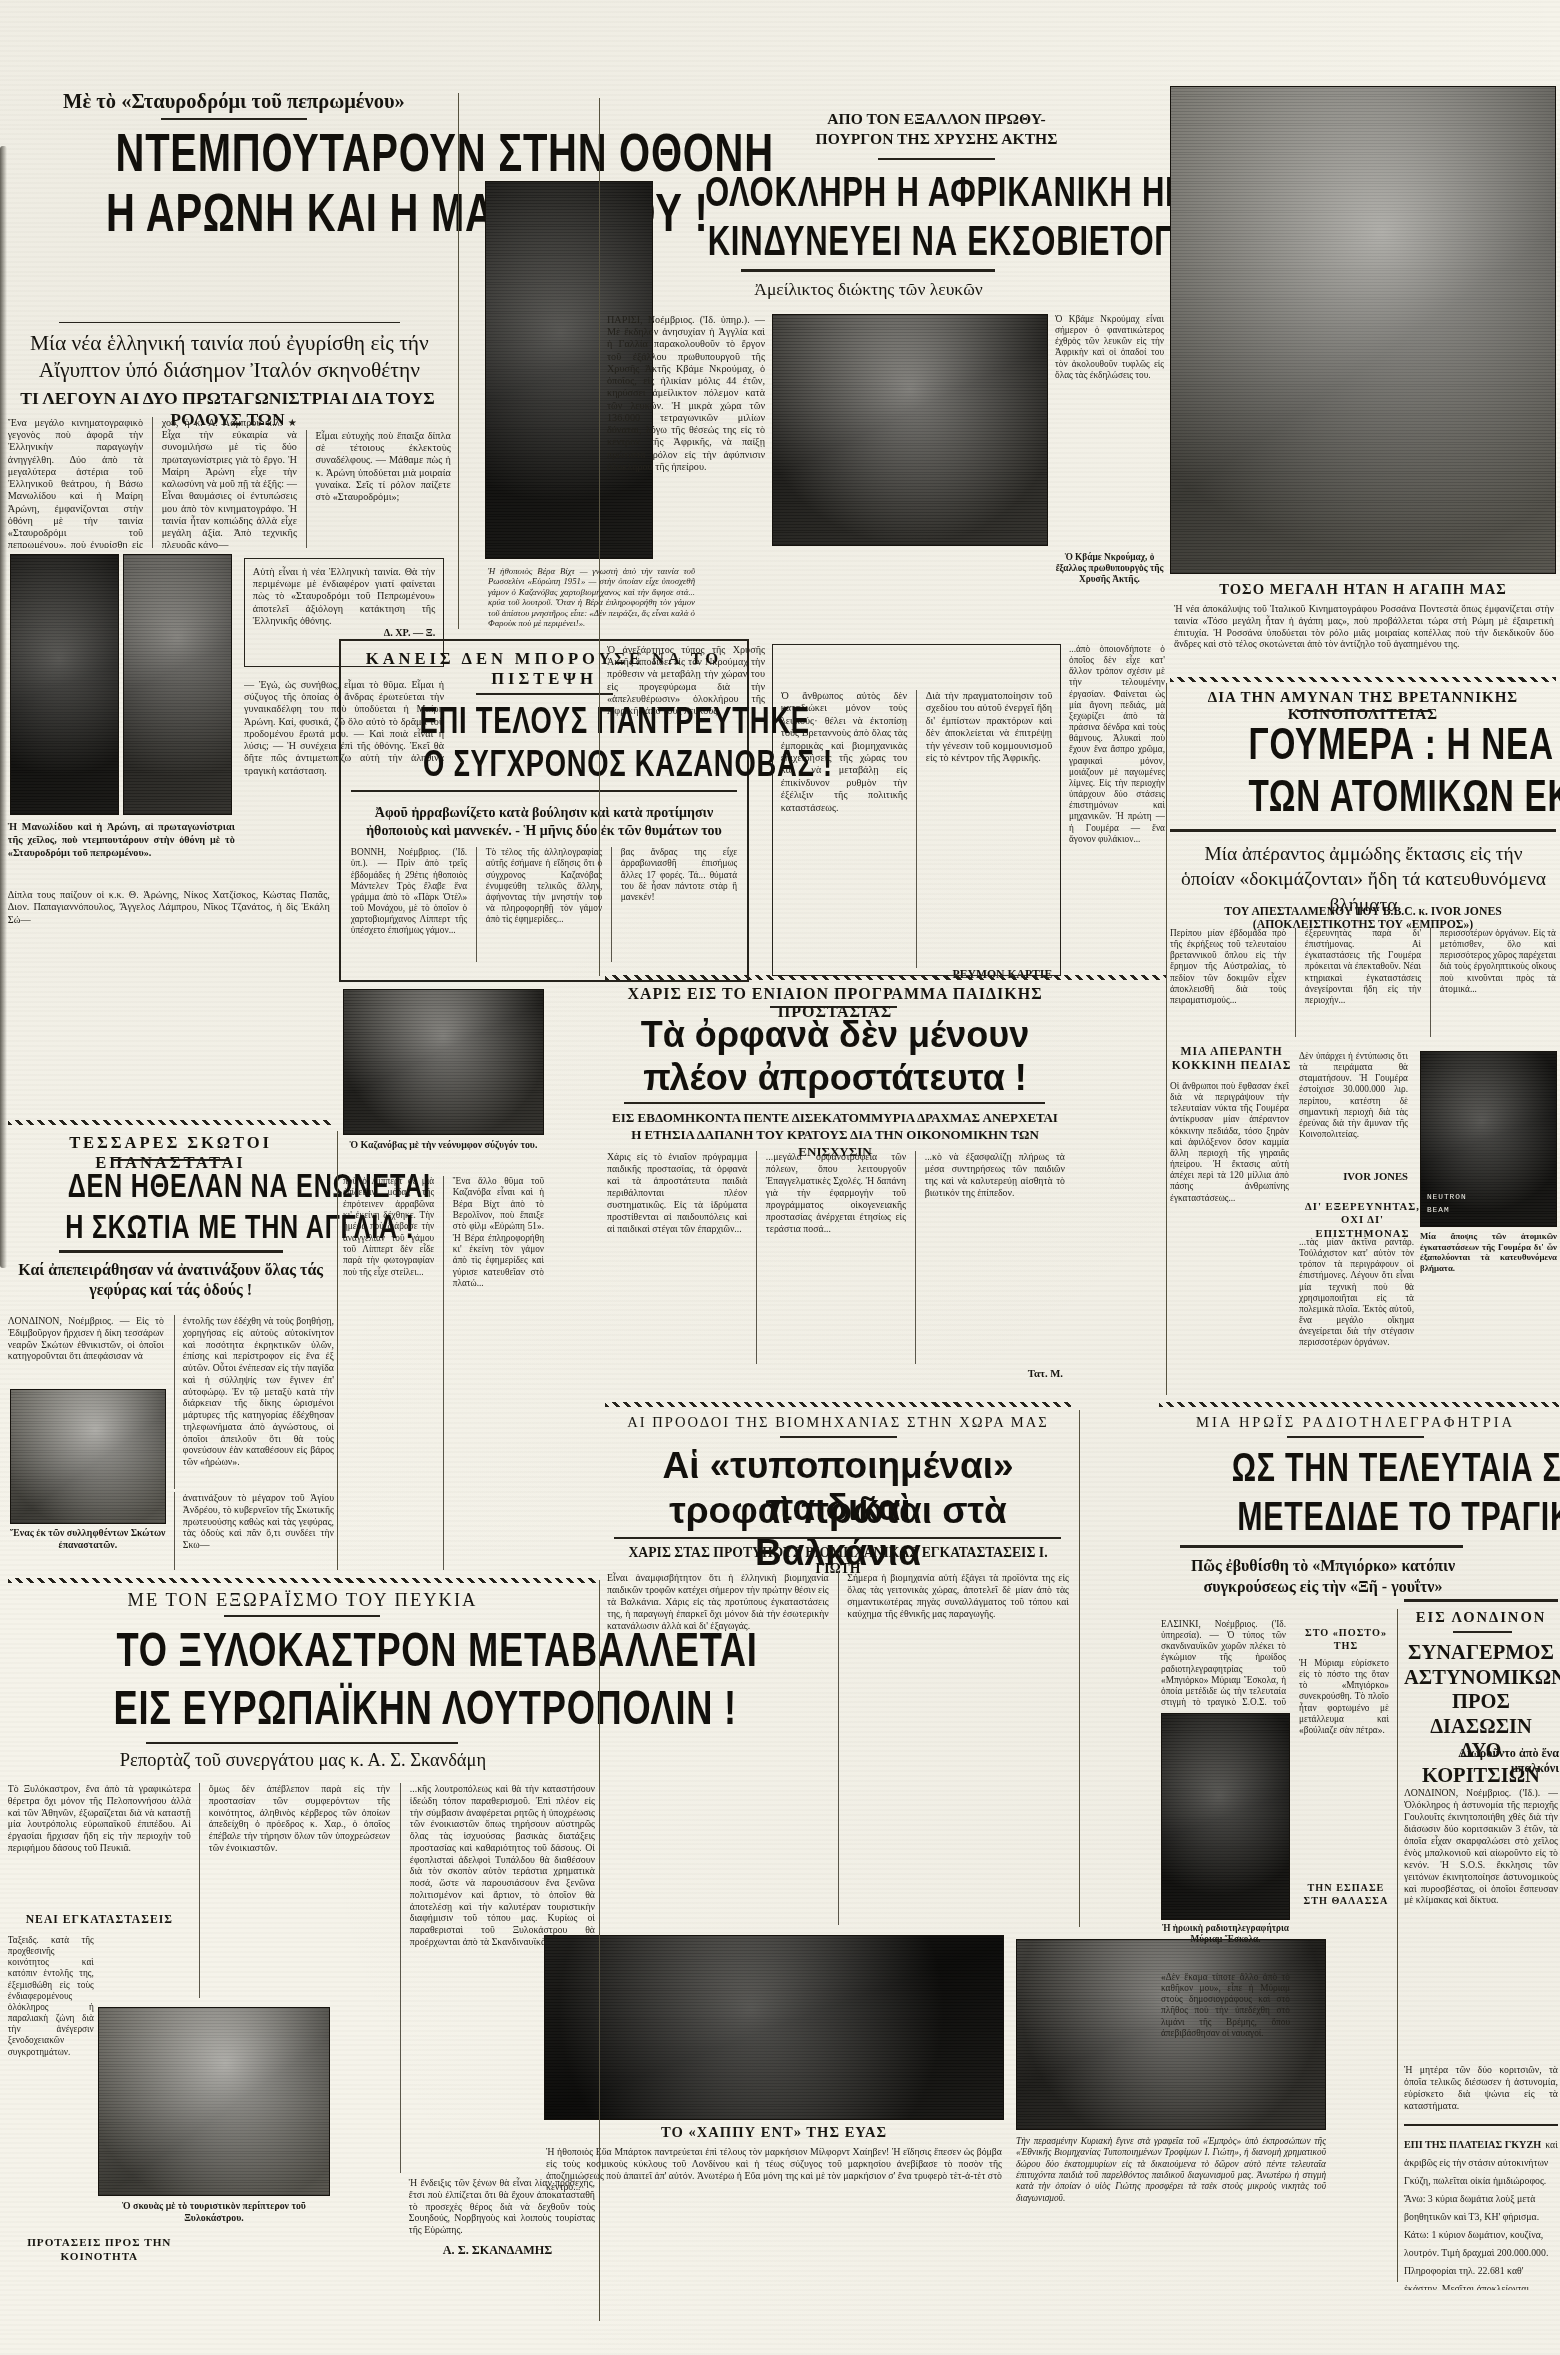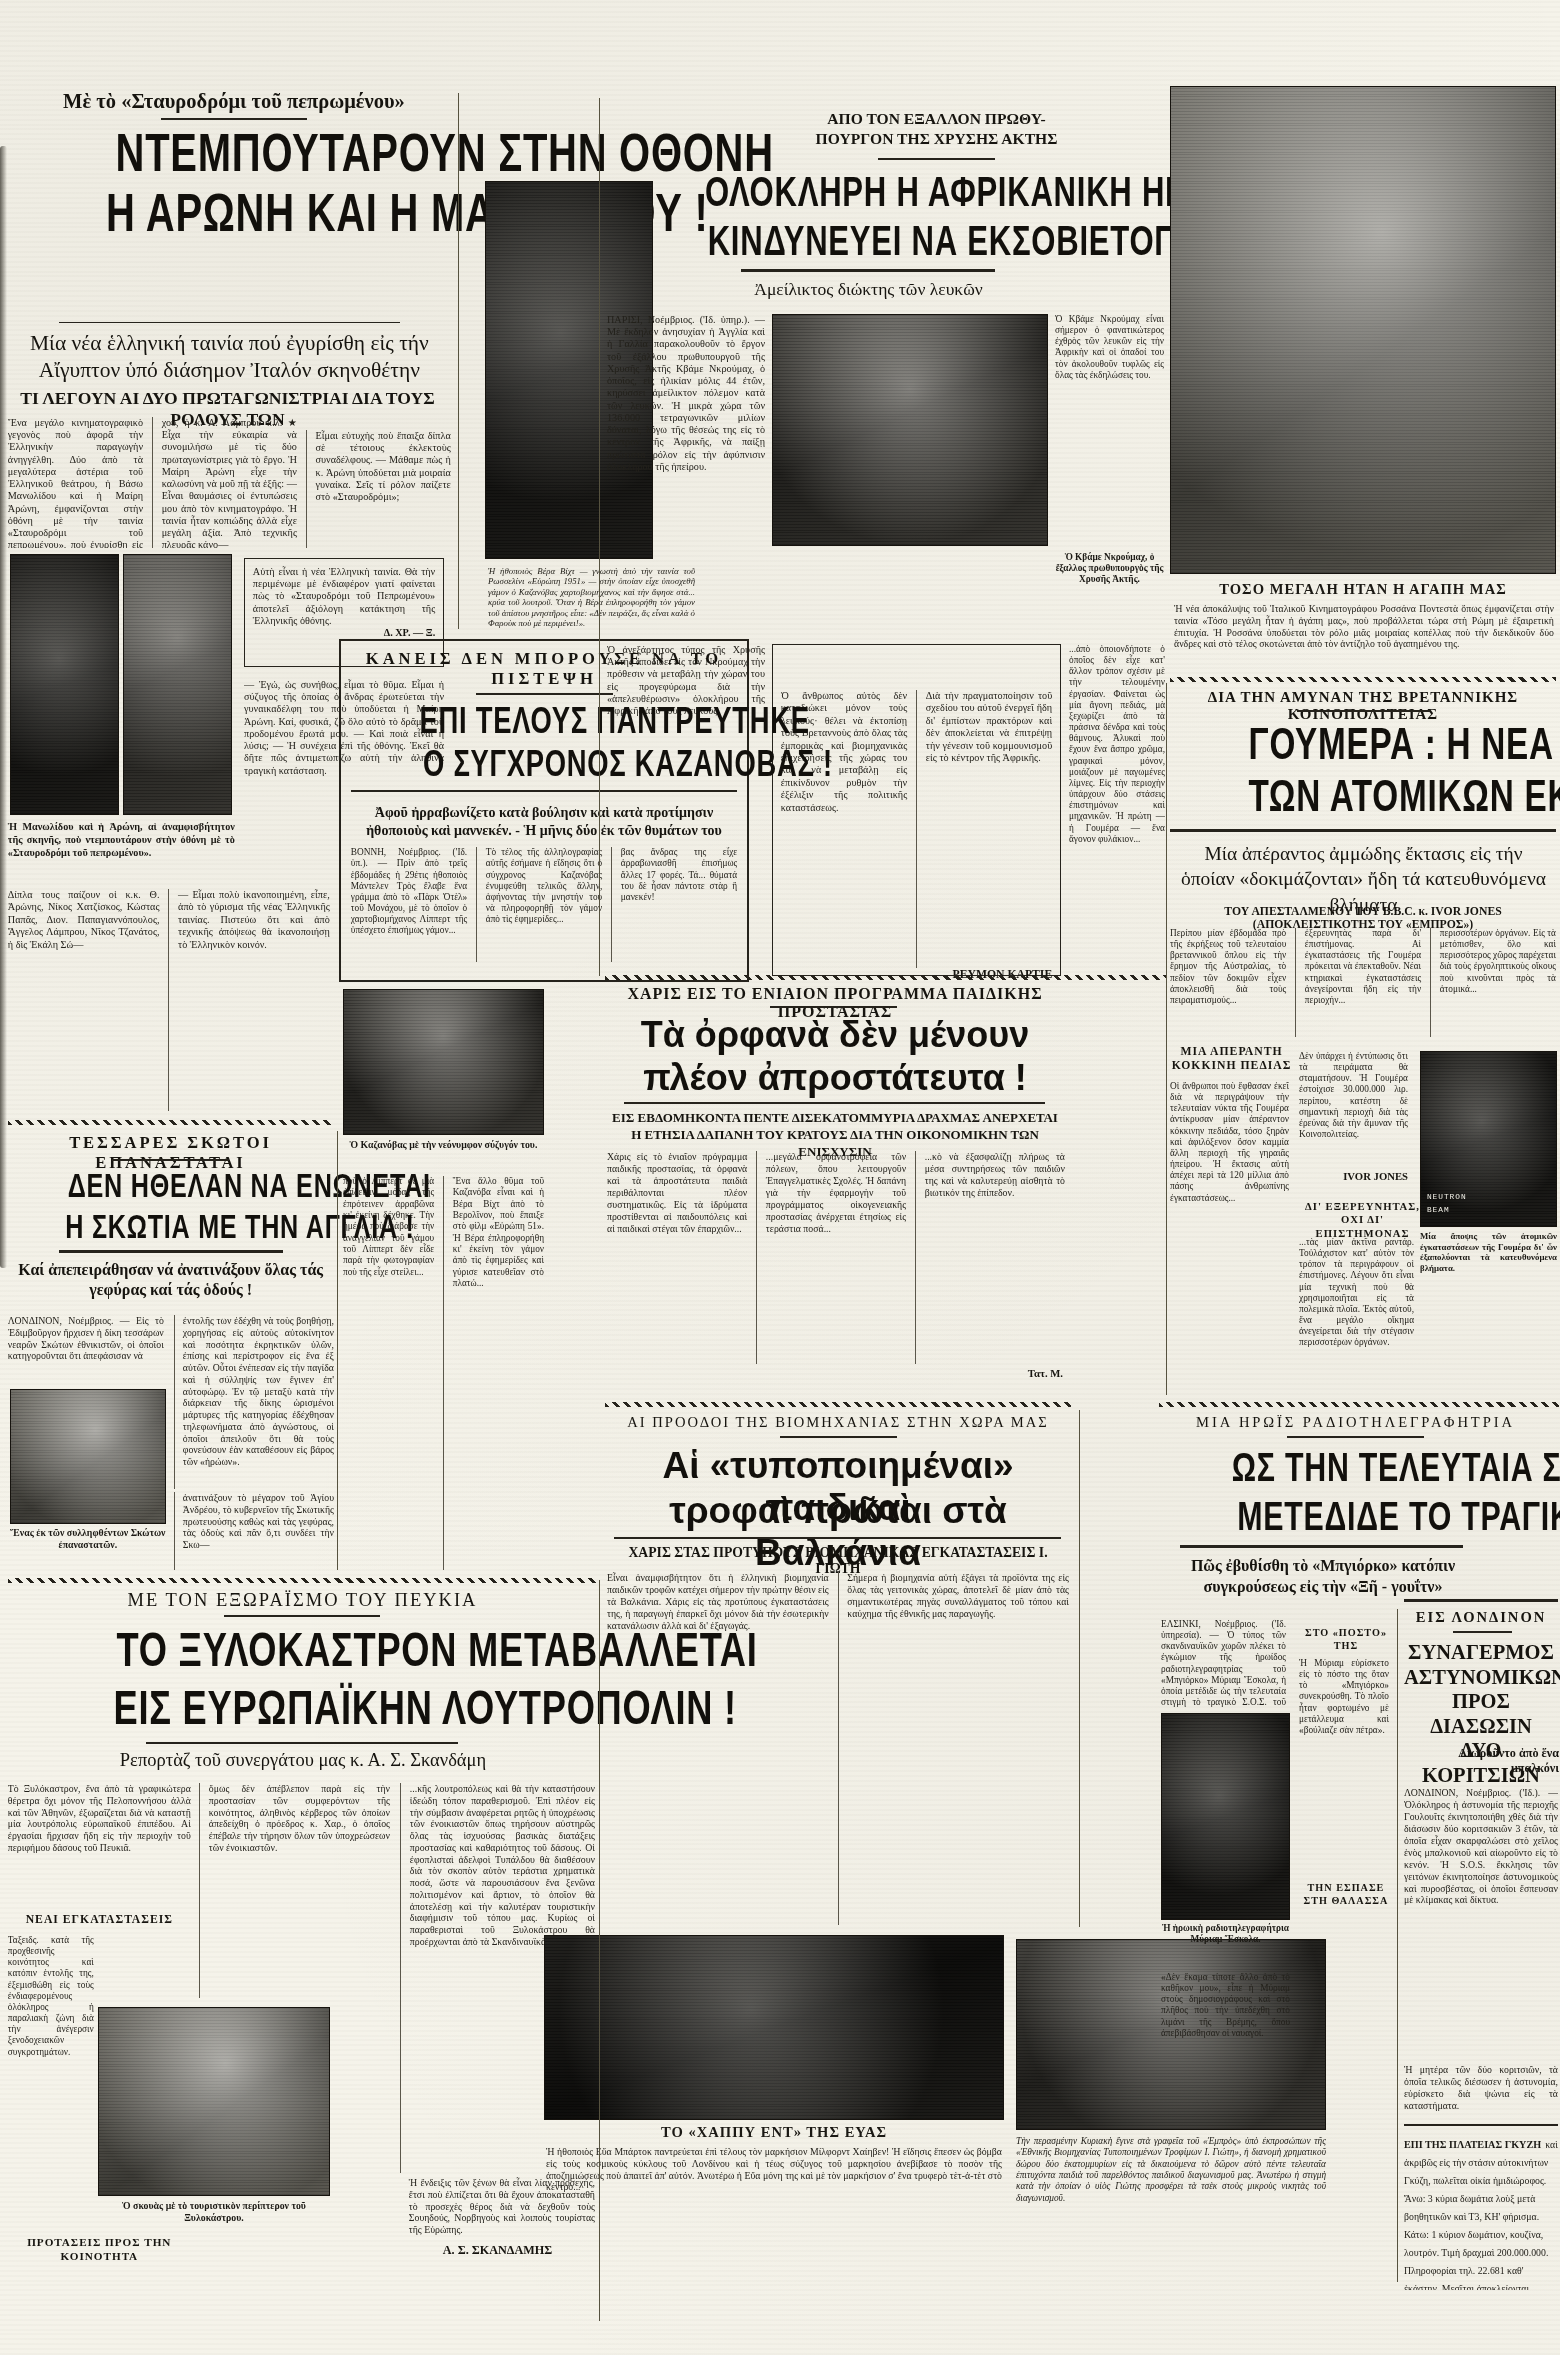--- a/index.html
+++ b/index.html
@@ -59,29 +59,28 @@
   <div class="abs hrule" style="left:59px;top:322px;width:341px;height:1px;"></div>
   <div class="abs dek" style="left:24.4px;top:330px;width:410px;font-size:21.5px;line-height:1.25;">Μία νέα ἑλληνική ταινία πού ἐγυρίσθη εἰς τήν Αἴγυπτον ὑπό διάσημον Ἰταλόν σκηνοθέτην</div>
   <div class="abs kick" style="left:4.9px;top:388px;width:445px;font-size:17.6px;">ΤΙ ΛΕΓΟΥΝ ΑΙ ΔΥΟ ΠΡΩΤΑΓΩΝΙΣΤΡΙΑΙ ΔΙΑ ΤΟΥΣ ΡΟΛΟΥΣ ΤΩΝ</div>
   <div class="abs cols" style="left:7.8px;top:417px;width:443px;height:131px;overflow:hidden;">
     <div class="col bt" style="font-size:10.2px;line-height:1.2;">Ἕνα μεγάλο κινηματογραφικὸ γεγονὸς ποὺ ἀφορᾶ τὴν Ἑλληνικὴν παραγωγὴν ἀνηγγέλθη. Δύο ἀπὸ τὰ μεγαλύτερα ἀστέρια τοῦ Ἑλληνικοῦ θεάτρου, ἡ Βάσω Μανωλίδου καὶ ἡ Μαίρη Ἀρώνη, ἐμφανίζονται στὴν ὀθόνη μὲ τὴν ταινία «Σταυροδρόμι τοῦ πεπρωμένου», ποὺ ἐγυρίσθη εἰς τὴν Αἴγυπτον ὑπὸ διασήμου Ἰταλοῦ σκηνοθέτου.</div>
     <div class="col bt" style="font-size:10.2px;line-height:1.2;">χου, ἡ κ. Α. Λάμπρου κ.λ. ★ Εἶχα τὴν εὐκαιρία νὰ συνομιλήσω μὲ τὶς δύο πρωταγωνίστριες γιὰ τὸ ἔργο. Ἡ Μαίρη Ἀρώνη εἶχε τὴν καλωσύνη νὰ μοῦ πῇ τὰ ἑξῆς: — Εἶναι θαυμάσιες οἱ ἐντυπώσεις μου ἀπὸ τὸν κινηματογράφο. Ἡ ταινία ἦταν κοπιώδης ἀλλὰ εἶχε μεγάλη ἀξία. Ἀπὸ τεχνικῆς πλευρᾶς κάνο—</div>
     <div class="col bt" style="font-size:10.2px;line-height:1.2;margin-top:13px;">Εἶμαι εὐτυχὴς ποὺ ἔπαιξα δίπλα σὲ τέτοιους ἐκλεκτοὺς συναδέλφους. — Μάθαμε πὼς ἡ κ. Ἀρώνη ὑποδύεται μιὰ μοιραία γυναίκα. Σεῖς τί ρόλον παίζετε στὸ «Σταυροδρόμι»;</div>
   </div>
   <div class="abs photo ph-dark" style="left:9.8px;top:554px;width:109px;height:261px;"></div>
   <div class="abs photo" style="left:123px;top:554px;width:109px;height:261px;"></div>
-  <div class="abs cap" style="left:7.8px;top:821px;width:227px;font-size:10.2px;text-align:justify;line-height:1.25;">Ἡ Μανωλίδου καὶ ἡ Ἀρώνη, αἱ ἀναμφισβήτητον τῆς σκηνῆς, ποὺ ντεμπουτάρουν στὴν ὀθόνη μὲ τὸ «Σταυροδρόμι τοῦ πεπρωμένου».</div>
+  <div class="abs cap" style="left:7.8px;top:821px;width:227px;font-size:10.2px;text-align:justify;line-height:1.25;">Ἡ Μανωλίδου καὶ ἡ Ἀρώνη, αἱ πρωταγωνίστριαι τῆς χεῖλος, ποὺ ντεμπουτάρουν στὴν ὀθόνη μὲ τὸ «Σταυροδρόμι τοῦ πεπρωμένου».</div>
   <div class="abs boxed bt" style="left:244px;top:558px;width:200px;height:109px;font-size:10.2px;line-height:1.2;">
     <span>Αὐτὴ εἶναι ἡ νέα Ἑλληνικὴ ταινία. Θὰ τὴν περιμένωμε μὲ ἐνδιαφέρον γιατί φαίνεται πὼς τὸ «Σταυροδρόμι τοῦ Πεπρωμένου» ἀποτελεῖ ἀξιόλογη κατάκτηση τῆς Ἑλληνικῆς ὀθόνης.</span>
     <span class="sig" style="display:block;font-size:10.2px;">Δ. ΧΡ. — Ξ.</span>
   </div>
   <div class="abs bt" style="left:244px;top:679px;width:200px;height:137px;font-size:10.2px;line-height:1.2;overflow:hidden;">— Ἐγώ, ὡς συνήθως, εἶμαι τὸ θῦμα. Εἶμαι ἡ σύζυγος τῆς ὁποίας ὁ ἄνδρας ἐρωτεύεται τὴν γυναικαδέλφη του ποὺ ὑποδύεται ἡ Μαίρη Ἀρώνη. Καί, φυσικά, ζῶ ὅλο αὐτὸ τὸ δρᾶμα τοῦ προδομένου ἔρωτά μου. — Καὶ ποιὰ εἶναι ἡ λύσις; — Ἡ συνέχεια ἐπὶ τῆς ὀθόνης. Ἐκεῖ θὰ δῆτε πῶς ἀντιμετωπίζω αὐτὴ τὴν ἀληθινὰ τραγικὴ κατάσταση.</div>
   <div class="abs cols" style="left:7.8px;top:889px;width:322px;height:222px;overflow:hidden;">
     <div class="col bt" style="font-size:10.2px;line-height:1.22;">Δίπλα τους παίζουν οἱ κ.κ. Θ. Ἀρώνης, Νίκος Χατζίσκος, Κώστας Παπᾶς, Διον. Παπαγιαννόπουλος, Ἄγγελος Λάμπρου, Νῖκος Τζανάτος, ἡ δὶς Ἑκάλη Σώ—</div>
-    <div class="col bt" style="font-size:10.2px;line-height:1.22;">— Εἶμαι πολὺ ἱκανοποιημένη, εἶπε, ἀπὸ τὸ γύρισμα τῆς νέας Ἑλληνικῆς ταινίας. Πιστεύω ὅτι καὶ ἀπὸ τεχνικῆς ἀπόψεως θὰ ἱκανοποιήσῃ τὸ Ἑλληνικὸν κοινόν.</div>
   </div>
 
   <div class="abs photo ph-dark" style="left:485px;top:181px;width:168px;height:378px;"></div>
   <div class="abs bt" style="left:488px;top:566px;width:207px;height:70px;font-size:8.8px;line-height:1.18;overflow:hidden;font-style:italic;">Ἡ ἠθοποιὸς Βέρα Βίχτ — γνωστὴ ἀπὸ τὴν ταινία τοῦ Ρωσσελίνι «Εὐρώπη 1951» — στὴν ὁποίαν εἶχε ὑποσχεθῆ γάμον ὁ Καζανόβας χαρτοβιομήχανος καὶ τὴν ἄφησε στά... κρύα τοῦ λουτροῦ. Ὅταν ἡ Βέρα ἐπληροφορήθη τὸν γάμον τοῦ ἀπίστου μνηστῆρος εἶπε: «Δὲν πειράζει, ἄς εἶναι καλὰ ὁ Φαροὺκ ποὺ μὲ περιμένει!».</div>
 
   <div class="abs kick" style="left:790px;top:109px;width:293px;font-size:15.6px;line-height:1.3;">
     <span>ΑΠΟ ΤΟΝ ΕΞΑΛΛΟΝ ΠΡΩΘΥ-</span><br>
     <span>ΠΟΥΡΓΟΝ ΤΗΣ ΧΡΥΣΗΣ ΑΚΤΗΣ</span>
   </div>
   <div class="abs hrule" style="left:878px;top:158px;width:117px;height:2px;"></div>

